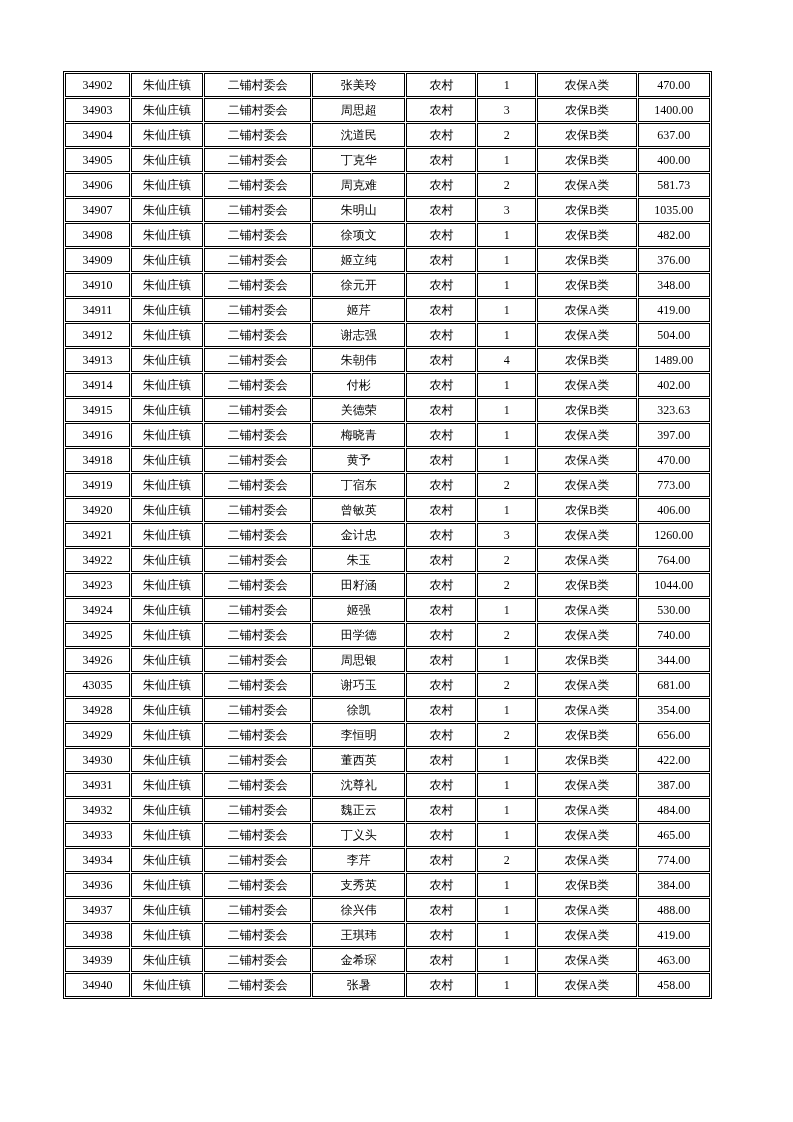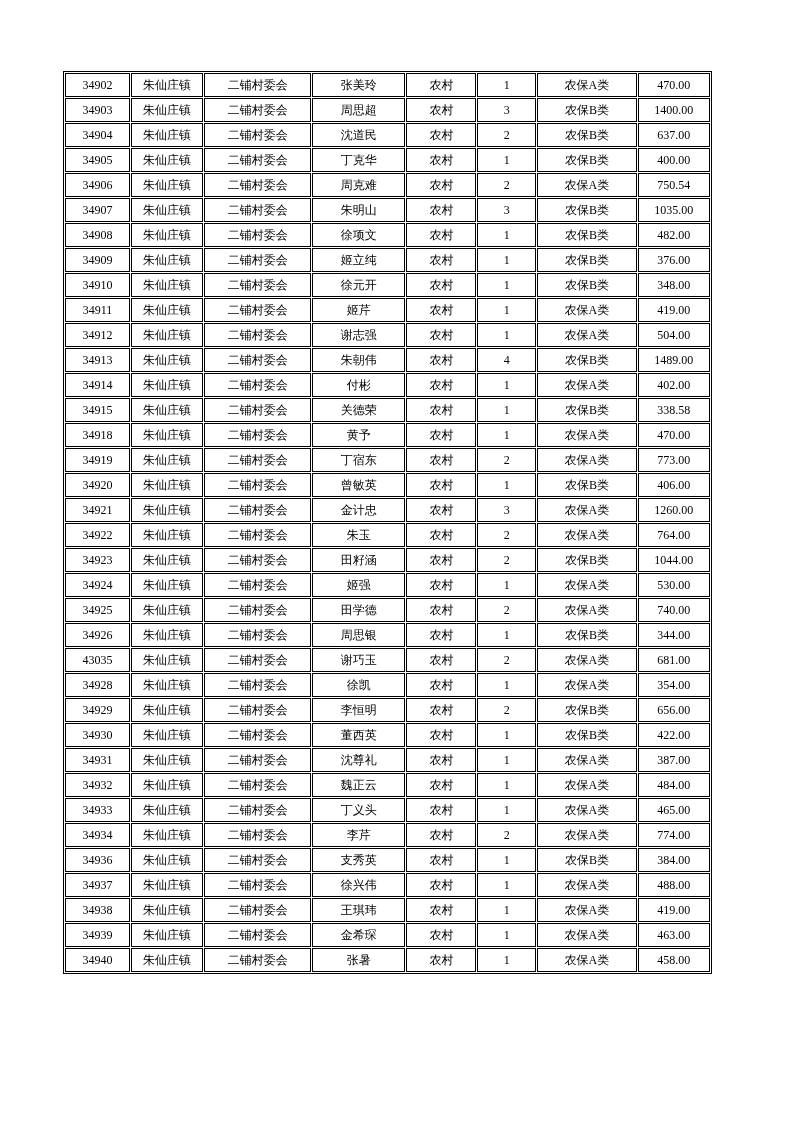--- a/index.html
+++ b/index.html
@@ -108,21 +108,21 @@
           <td>400.00</td>
         </tr>
         <tr>
           <td>34906</td>
           <td>朱仙庄镇</td>
           <td>二铺村委会</td>
           <td>周克难</td>
           <td>农村</td>
           <td>2</td>
           <td>农保A类</td>
-          <td>750.54</td>
+          <td>581.73</td>
         </tr>
         <tr>
           <td>34907</td>
           <td>朱仙庄镇</td>
           <td>二铺村委会</td>
           <td>朱明山</td>
           <td>农村</td>
           <td>3</td>
           <td>农保B类</td>
           <td>1035.00</td>
@@ -198,21 +198,31 @@
           <td>402.00</td>
         </tr>
         <tr>
           <td>34915</td>
           <td>朱仙庄镇</td>
           <td>二铺村委会</td>
           <td>关德荣</td>
           <td>农村</td>
           <td>1</td>
           <td>农保B类</td>
-          <td>338.58</td>
+          <td>323.63</td>
+        </tr>
+        <tr>
+          <td>34916</td>
+          <td>朱仙庄镇</td>
+          <td>二铺村委会</td>
+          <td>梅晓青</td>
+          <td>农村</td>
+          <td>1</td>
+          <td>农保A类</td>
+          <td>397.00</td>
         </tr>
         <tr>
           <td>34918</td>
           <td>朱仙庄镇</td>
           <td>二铺村委会</td>
           <td>黄予</td>
           <td>农村</td>
           <td>1</td>
           <td>农保A类</td>
           <td>470.00</td>

